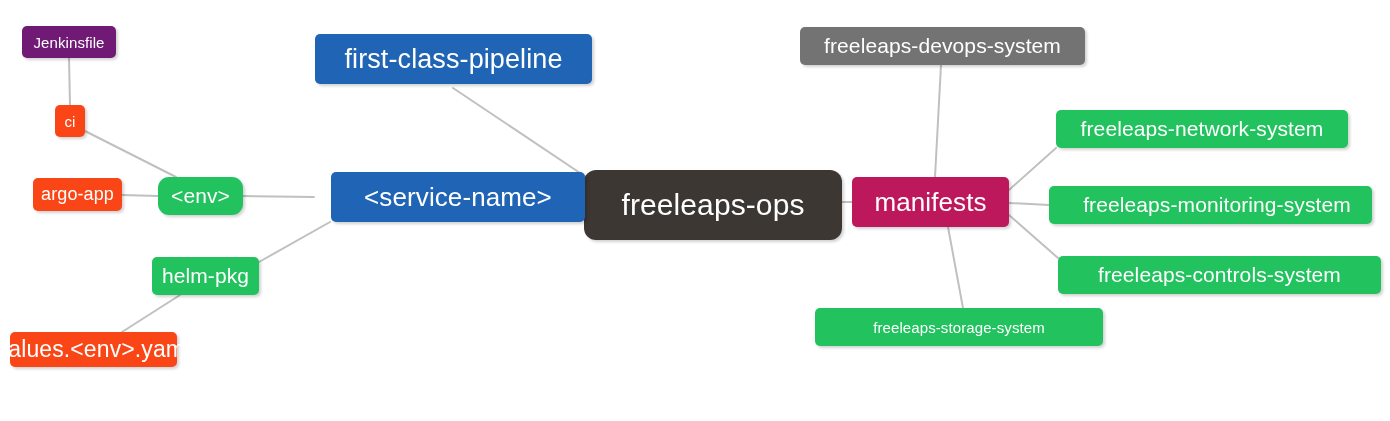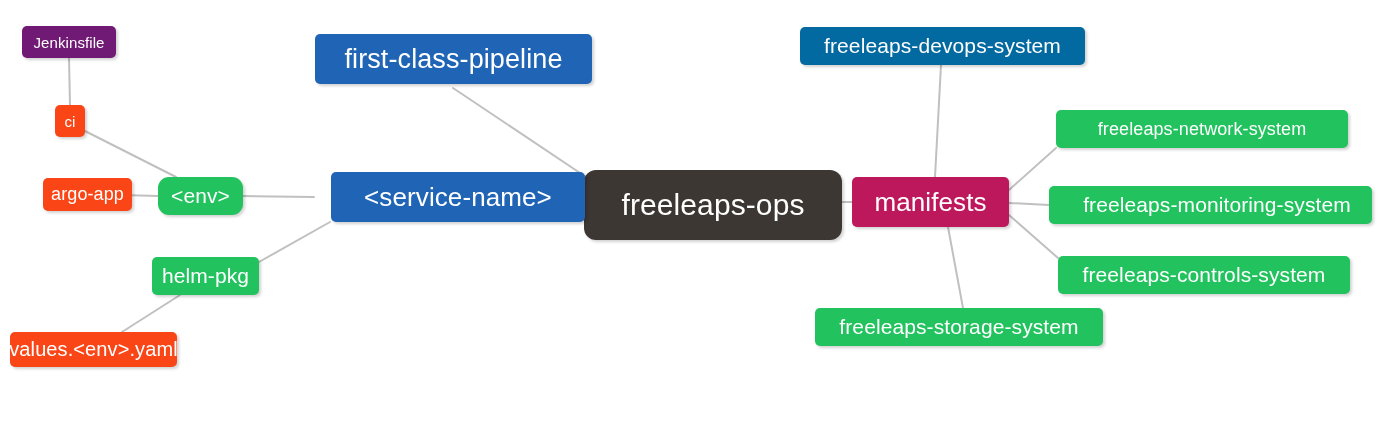--- a/index.html
+++ b/index.html
@@ -85,35 +85,35 @@
       </div>
       <div class="node n-green" style="left: 152px; top: 257px; width: 107px; height: 38px; font-size: 21px; background: rgb(34, 195, 94); text-align: right;">
         <span>helm-pkg</span>
       </div>
       <div class="node n-red" style="left: 55px; top: 105px; width: 30px; height: 32px; font-size: 15px; background: rgb(250, 70, 22); text-align: right;">
         <span>ci</span>
       </div>
       <div class="node n-amber" style="left: 22px; top: 26px; width: 94px; height: 32px; font-size: 15px; background: #701a75;">
         <span>Jenkinsfile</span>
       </div>
-      <div class="node n-red" style="left: 43px; top: 178px; width: 89px; height: 33px; font-size: 18px; background: rgb(250, 70, 22);">
+      <div class="node n-red" style="left: 33px; top: 178px; width: 89px; height: 33px; font-size: 18px; background: rgb(250, 70, 22);">
         <span>argo-app</span>
       </div>
-      <div class="node n-red" style="left: 10px; top: 332px; width: 167px; height: 35px; font-size: 20px; background: rgb(250, 70, 22);">
+      <div class="node n-red" style="left: 10px; top: 332px; width: 167px; height: 35px; font-size: 23px; background: rgb(250, 70, 22);">
         <span>values.&lt;env&gt;.yaml</span>
       </div>
-      <div class="node n-green" style="left: 800px; top: 27px; width: 285px; height: 38px; font-size: 21px; background: #0369a1;">
+      <div class="node n-green" style="left: 800px; top: 27px; width: 285px; height: 38px; font-size: 21px; background: #737373;">
         <span>freeleaps-devops-system</span>
       </div>
-      <div class="node n-green" style="left: 1056px; top: 110px; width: 292px; height: 38px; font-size: 18px; background: rgb(34, 195, 94);">
+      <div class="node n-green" style="left: 1056px; top: 110px; width: 292px; height: 38px; font-size: 21px; background: rgb(34, 195, 94);">
         <span>freeleaps-network-system</span>
       </div>
       <div class="node n-green" style="left: 1049px; top: 186px; width: 323px; height: 38px; font-size: 21px; background: rgb(34, 195, 94); padding-left: 13px;">
         <span>freeleaps-monitoring-system</span>
       </div>
-      <div class="node n-green" style="left: 1058px; top: 256px; width: 292px; height: 38px; font-size: 21px; background: rgb(34, 195, 94);">
+      <div class="node n-green" style="left: 1058px; top: 256px; width: 323px; height: 38px; font-size: 21px; background: rgb(34, 195, 94);">
         <span>freeleaps-controls-system</span>
       </div>
-      <div class="node n-green" style="left: 815px; top: 308px; width: 288px; height: 38px; font-size: 21px; background: rgb(34, 195, 94);">
+      <div class="node n-green" style="left: 815px; top: 308px; width: 288px; height: 38px; font-size: 15px; background: rgb(34, 195, 94);">
         <span>freeleaps-storage-system</span>
       </div>
     </div>
 </div>
 
 </body></html>

